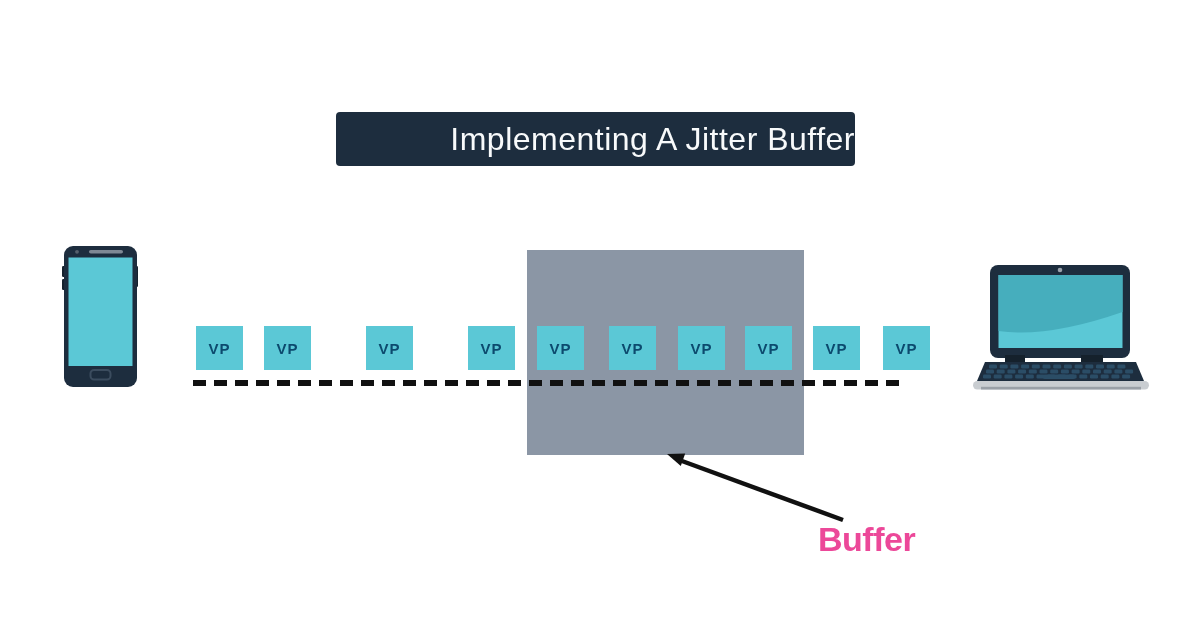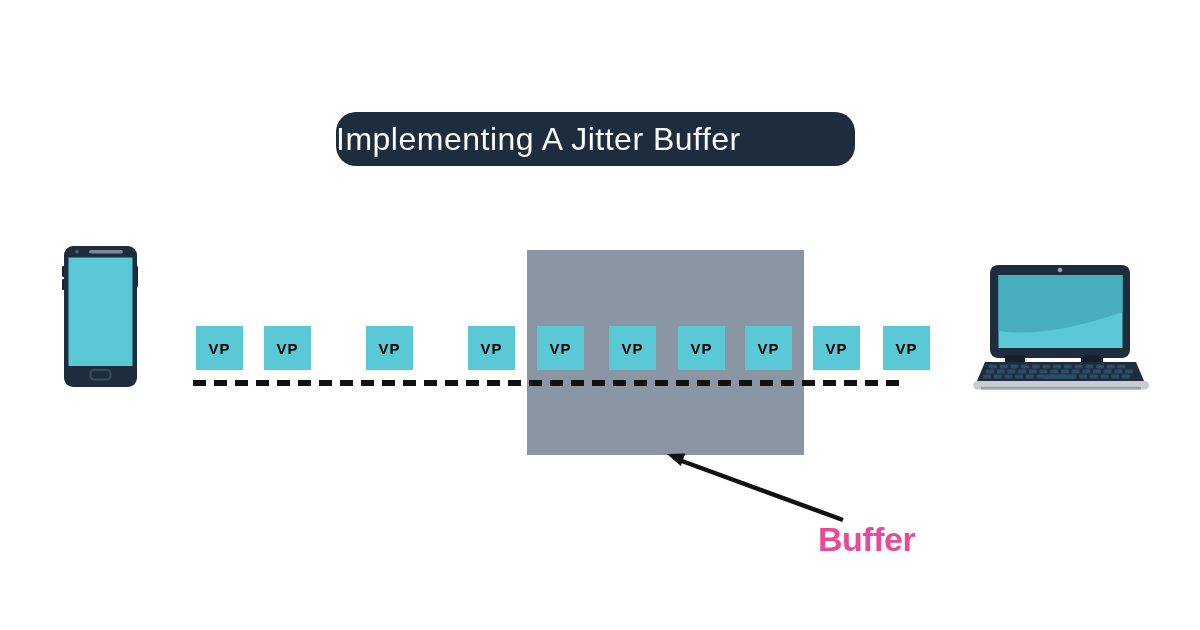--- a/index.html
+++ b/index.html
@@ -3,31 +3,31 @@
 <meta charset="utf-8">
 <style>
   html,body { margin:0; padding:0; background:#ffffff; }
   .canvas {
     position:relative; width:1200px; height:630px; background:#ffffff;
     font-family:"Liberation Sans", sans-serif; overflow:hidden;
     --navy:#1d2d3e; --teal:#5bc8d6; --buffer-gray:#8b96a5; --line:#111111; --text-light:#f8fafb;
   }
   .title-pill {
     position:absolute; left:336px; top:112px; width:519px; height:54px;
-    background:var(--navy); border-radius:20px;
-    display:flex; align-items:center; justify-content:flex-start;
+    background:var(--navy); border-radius:4px;
+    display:flex; align-items:center; justify-content:flex-end;
     color:var(--text-light); font-size:32px; letter-spacing:0.5px; font-weight:400;
   }
   .buffer-rect {
     position:absolute; left:527px; top:250px; width:277px; height:205px;
     background:var(--buffer-gray);
   }
   .packet {
     position:absolute; top:326px; width:47px; height:44px;
-    background:var(--teal); color:#000000;
+    background:var(--teal); color:#0c4a6e;
     display:flex; align-items:center; justify-content:center;
     font-weight:bold; font-size:15px; letter-spacing:1px;
   }
   .dashed-line {
     position:absolute; left:193px; top:380px; width:714px; height:6px;
     background:repeating-linear-gradient(90deg, var(--line) 0 13px, transparent 13px 21px);
   }
   .buffer-label {
     position:absolute; left:818px; top:520px;
     font-size:34px; font-weight:bold; color:#ec4899; letter-spacing:-0.5px;

